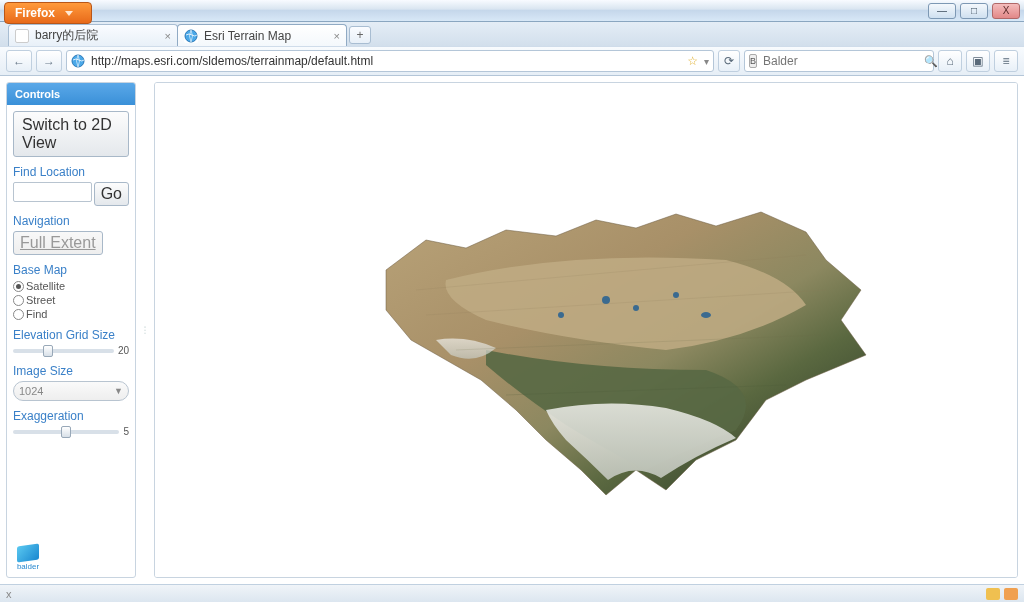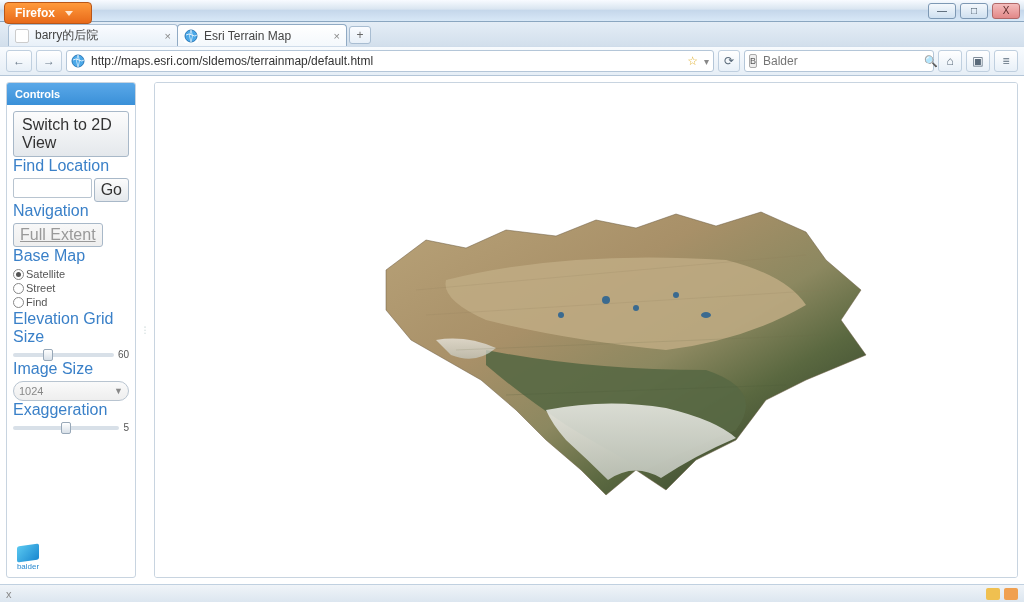--- a/index.html
+++ b/index.html
@@ -72,21 +72,21 @@
 .panel { border: 1px solid #c8d4e0; border-radius: 3px; background: #fff; display: flex; flex-direction: column; overflow: hidden; }
 .panel-header { height: 22px; background: linear-gradient(#5aa8e8,#3a90d8); color: #fff; font-size: 11px; font-weight: bold; display: flex; align-items: center; padding: 0 8px; }
 .panel-header .right { margin-left: auto; font-weight: normal; }
 
 
 .controls { width: 130px; }
 .controls-body { padding: 6px; font-size: 11px; color: #556a80; flex: 1; position: relative; }
 .btn { display: inline-block; padding: 4px 8px; border: 1px solid #a8b8c8; border-radius: 3px; background: linear-gradient(#fcfcfc,#e4e8ec); font-size: 16px; color: #333; cursor: pointer; }
 .btn.small { padding: 2px 6px; }
 .btn.disabled { color: #999; background: linear-gradient(#f8f8f8,#eee); text-decoration: underline; }
-.section-label { color: #3a80c8; font-size: 16px; margin-top: 0; margin-bottom: 3px; }
+.section-label { color: #3a80c8; font-size: 12px; margin-top: 8px; margin-bottom: 3px; }
 .findrow { display: flex; gap: 2px; }
 .findrow input { flex: 1; min-width: 0; height: 20px; border: 1px solid #b8c4d0; border-radius: 2px; padding: 0 3px; font-size: 11px; }
 .radio-row { display: flex; align-items: center; gap: 2px; color: #555; margin: 2px 0; }
 .radio-row .rdot { width: 11px; height: 11px; border: 1px solid #888; border-radius: 50%; display:flex;align-items:center;justify-content:center; }
 .radio-row .rdot.sel::after { content:""; width:5px;height:5px;border-radius:50%;background:#555; }
 .slider-row { display: flex; align-items: center; gap: 4px; }
 .slider { flex: 1; height: 4px; background: #d8e0e8; border-radius: 2px; position: relative; }
 .thumb { position: absolute; top: -4px; width: 10px; height: 12px; background: linear-gradient(#fff,#d8e0e8); border: 1px solid #98a8b8; border-radius: 2px; }
 .slider-val { font-size: 10px; color: #555; }
 .combo { height: 20px; border: 1px solid #b8c4d0; border-radius: 10px; background: linear-gradient(#fafafa,#eee); display:flex;align-items:center;padding:0 5px;color:#888;font-size:11px; }
@@ -200,21 +200,21 @@
       <div class="radio-row">
         <span class="rdot"></span>
         <span>Find</span>
       </div>
 
       <div class="section-label">Elevation Grid Size</div>
       <div class="slider-row">
         <div class="slider">
             <div class="thumb" style="left:30%"></div>
           </div>
-        <span class="slider-val">60</span>
+        <span class="slider-val">20</span>
       </div>
 
       <div class="section-label">Image Size</div>
       <div class="combo">
         <span class="cv">1024</span>
         <span class="carrow">▼</span>
       </div>
 
       <div class="section-label">Exaggeration</div>
       <div class="slider-row">

